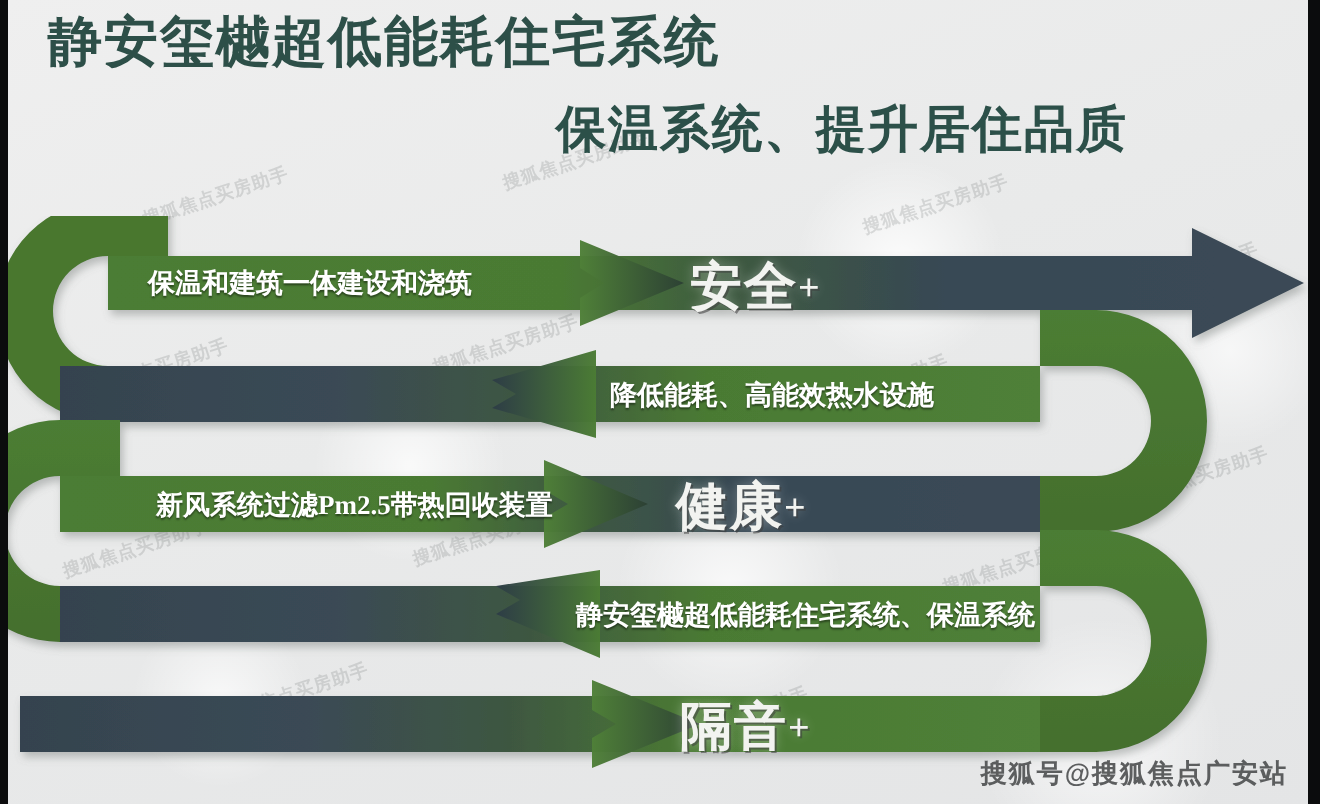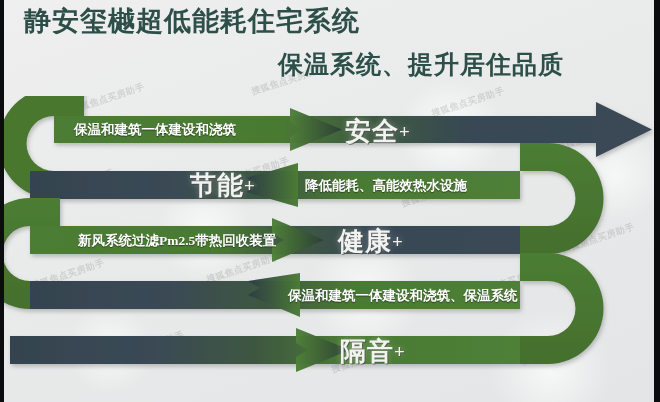--- a/index.html
+++ b/index.html
@@ -46,21 +46,21 @@
     font-size:27px;font-weight:700;color:#2d4f48;
     letter-spacing:1px;white-space:nowrap;z-index:20;
   }
   .title-sub{
     position:absolute;left:278px;top:48px;
     font-size:25px;font-weight:700;color:#2c5049;
     letter-spacing:1px;white-space:nowrap;z-index:20;
   }
 
   
-  #snake{position:absolute;left:0;top:96px;width:588px;height:290px;z-index:10;}
+  #snake{position:absolute;left:0;top:108px;width:588px;height:290px;z-index:10;}
   #snake svg{display:block;}
 
   .band-text{
     position:absolute;z-index:14;
     font-size:13.5px;font-weight:700;color:#ffffff;
     white-space:nowrap;
     text-shadow:0 1px 1px rgba(0,0,0,.45);
     font-family:"Liberation Serif", serif;
   }
   .pill{
@@ -181,30 +181,28 @@
         <path d="M 298 67 L 298 111 L 246 96 L 258 89 L 246 82 Z" fill="url(#gChevB)" opacity=".97"></path>
         <path d="M 272 122 L 324 144 L 272 166 L 272 151 L 284 144 L 272 137 Z" fill="url(#gChevA)" opacity=".97"></path>
         <path d="M 300 177 L 300 221 L 248 199 L 260 192 L 248 185 Z" fill="url(#gChevB)" opacity=".97"></path>
         <path d="M 296 232 L 350 254 L 296 276 L 296 261 L 308 254 L 296 247 Z" fill="url(#gChevA)" opacity=".97"></path>
       </g>
     </svg>
 
     <div class="band-text" style="left:74px;top:25px">保温和建筑一体建设和浇筑</div>
     <div class="band-text" style="left:305px;top:81px">降低能耗、高能效热水设施</div>
     <div class="band-text" style="left:78px;top:136px">新风系统过滤Pm2.5带热回收装置</div>
-    <div class="band-text" style="left:288px;top:191px">保温和建筑一体建设和浇筑、保温系统</div>
+    <div class="band-text" style="left:288px;top:191px">静安玺樾超低能耗住宅系统、保温系统</div>
 
     <div class="pill" style="left:345px;top:18px">
       <span>安全</span><span class="plus">+</span>
-    </div>
-    <div class="pill" style="left:190px;top:72px">
-      <span>节能</span><span class="plus">+</span>
     </div>
     <div class="pill" style="left:338px;top:128px">
       <span>健康</span><span class="plus">+</span>
     </div>
     <div class="pill" style="left:340px;top:238px">
       <span>隔音</span><span class="plus">+</span>
     </div>
   </div>
 
+  <div class="footer-wm">搜狐号@搜狐焦点广安站</div>
 
 </div>
 
 </body></html>

